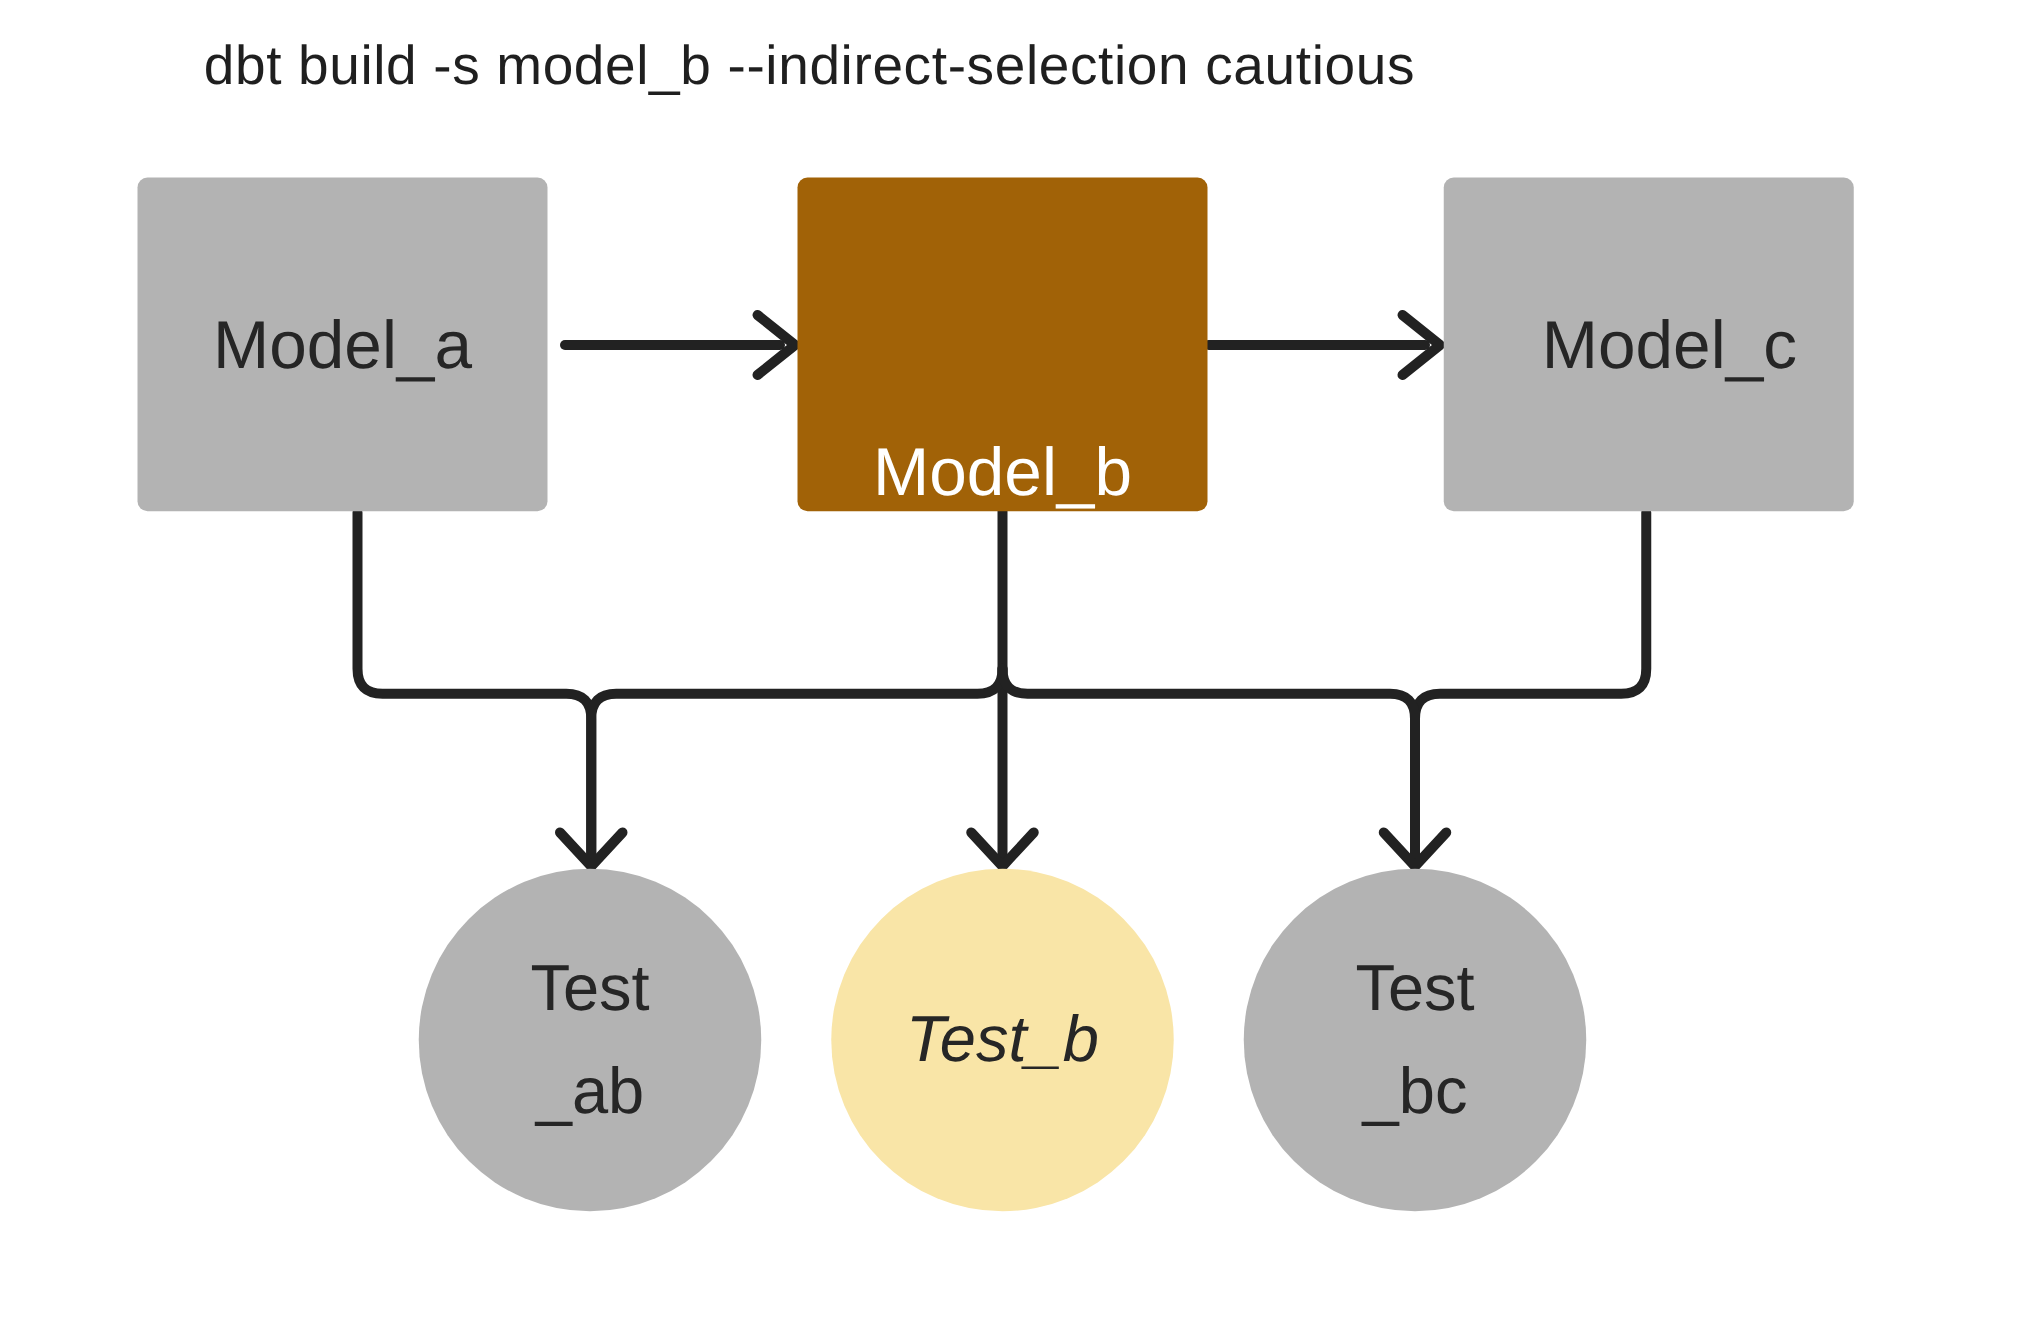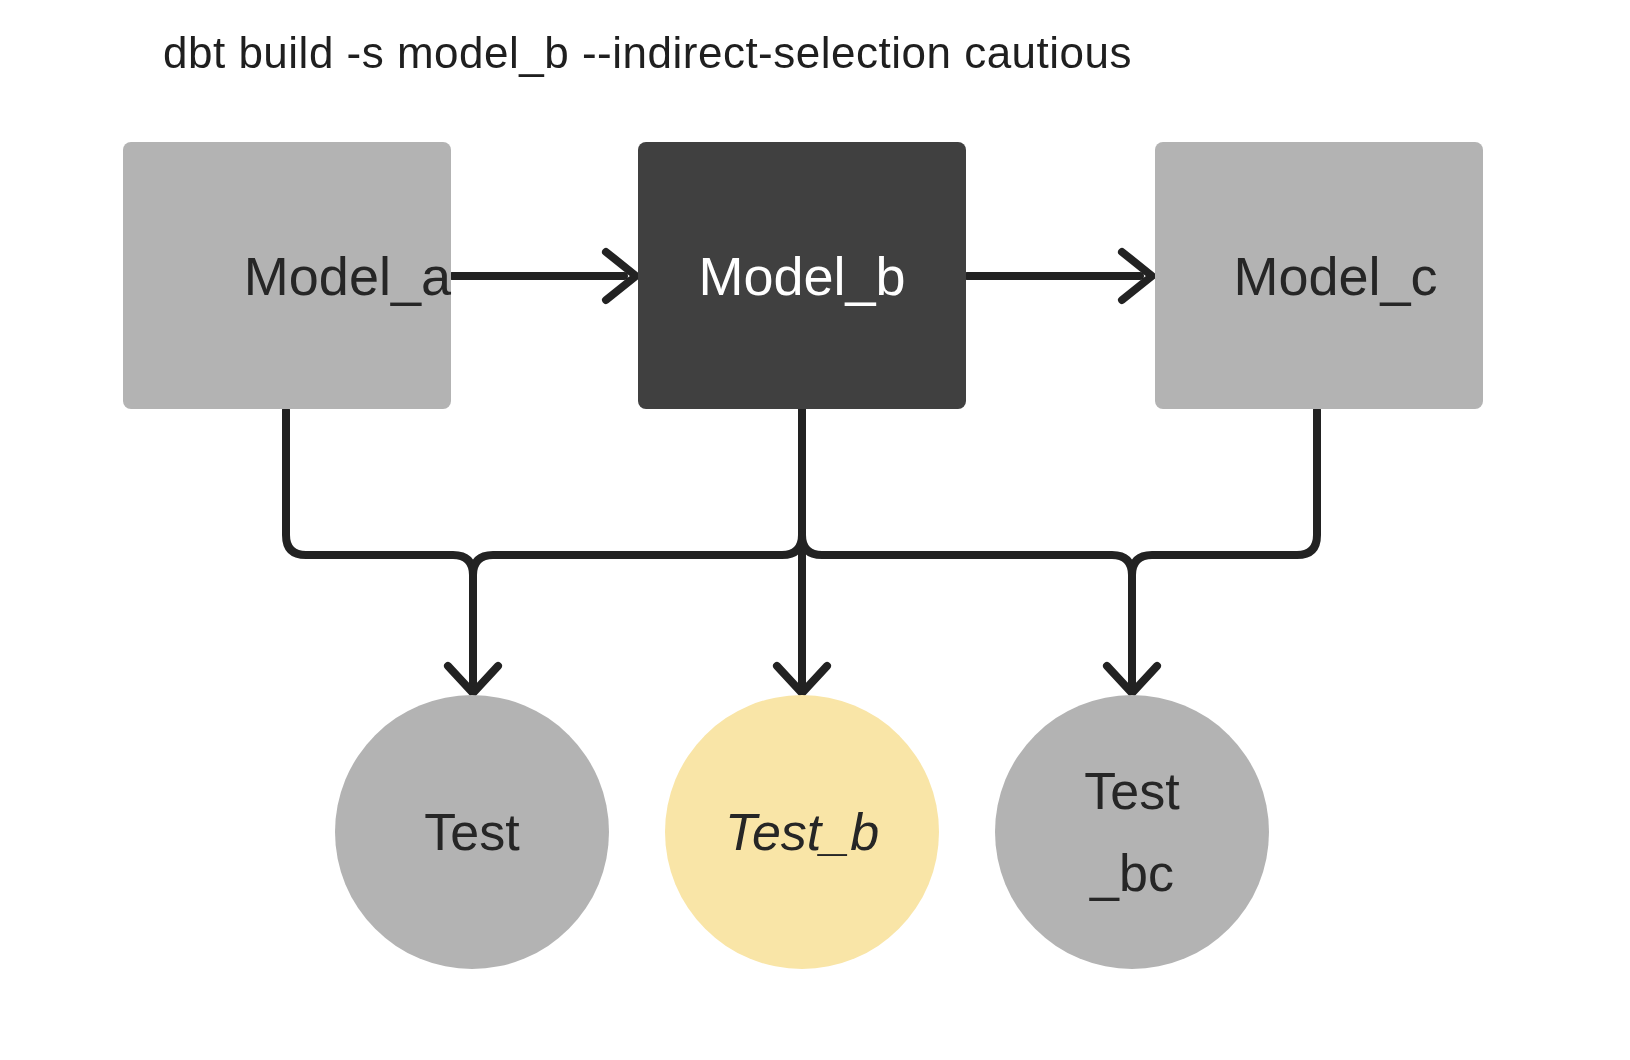--- a/index.html
+++ b/index.html
@@ -46,21 +46,21 @@
   .model {
     top: 142px;
     width: 328px;
     height: 267px;
     border-radius: 8px;
     background: #b3b3b3;
     color: #262626;
     font-size: 54px;
     font-weight: 500;
   }
-  #model_a { left: 123px; justify-content: flex-end; }
+  #model_a { left: 110px; }
   #model_b { left: 638px; background: #4493f0; color: #ffffff; }
   #model_c { left: 1155px; }
   .test {
     top: 695px;
     width: 274px;
     height: 274px;
     border-radius: 50%;
     background: #b3b3b3;
     color: #262626;
     font-size: 52px;
@@ -98,30 +98,31 @@
 
   <path d="M 448 666 L 473 693 L 498 666"></path>
   <path d="M 777 666 L 802 693 L 827 666"></path>
   <path d="M 1107 666 L 1132 693 L 1157 666"></path>
 </svg>
 
 <div class="node model" id="model_a" style="background-color: rgb(179, 179, 179);">
   <span>Model_a</span>
 </div>
 
-<div class="node model" id="model_b" style="background-color: #404040;">
+<div class="node model" id="model_b" style="background-color: #a16207; align-items: flex-end;">
   <span>Model_b</span>
 </div>
 
 <div class="node model" id="model_c" style="background-color: rgb(179, 179, 179); padding-left: 33px;">
   <span>Model_c</span>
 </div>
 
 <div class="node test" id="test_ab" style="background-color: rgb(179, 179, 179);">
   <span>Test</span>
+  <span>_ab</span>
 </div>
 
 <div class="node test" id="test_b" style="background-color: rgb(249, 229, 167);">
   <span>Test_b</span>
 </div>
 
 <div class="node test" id="test_bc" style="background-color: rgb(179, 179, 179);">
   <span>Test</span>
   <span>_bc</span>
 </div>

